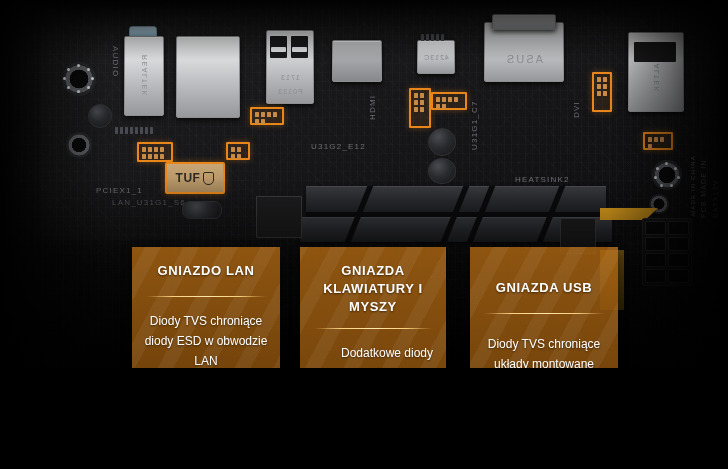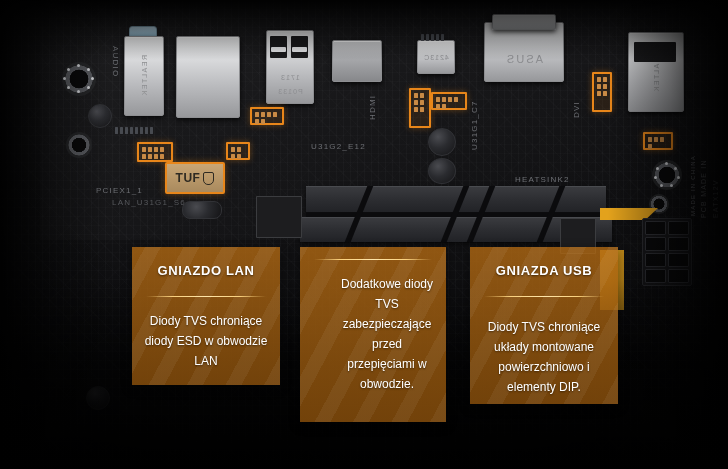--- a/index.html
+++ b/index.html
@@ -1,19 +1,19 @@
 <!DOCTYPE html>
 <html><head>
 <meta charset="utf-8">
 <style>
   html,body{margin:0;padding:0;background:#000;}
   body{width:728px;height:469px;overflow:hidden;
        font-family:"Liberation Sans","DejaVu Sans",sans-serif;}
 
-  #stage{position:relative;width:728px;height:469px;background:#e5e5e5;overflow:hidden;}
+  #stage{position:relative;width:728px;height:368px;background:#e5e5e5;overflow:hidden;}
 
   
   .board{position:absolute;left:0;top:0;width:728px;height:469px;
          background:
            linear-gradient(175deg,#1b1b1d 0%,#151517 30%,#0e0e10 62%,#08080a 100%);
   }
   
   .pcb-tint{position:absolute;left:40px;top:10px;width:660px;height:230px;
             background:linear-gradient(160deg,#1e1e20 0%,#161618 55%,#0d0d0f 100%);
             opacity:.95;}
@@ -344,24 +344,25 @@
 
   <div class="panel" style="left:132px;top:247px;width:148px;height:138px;">
     <div class="sheen"></div>
     <div class="ttl" style="padding-top:15px;">GNIAZDO LAN</div>
     <div class="rule" style="margin-top:16px;"></div>
     <div class="body" style="padding-top:14px;">Diody TVS chroniące diody ESD w obwodzie LAN</div>
   </div>
 
   <div class="panel" style="left:300px;top:247px;width:146px;height:175px;">
     <div class="sheen"></div>
+    <div class="ttl" style="padding-top:15px;">GNIAZDA KLAWIATURY I MYSZY</div>
     <div class="rule" style="margin-top:12px;"></div>
     <div class="body" style="padding-top:14px;padding-left:38px;">Dodatkowe diody TVS zabezpieczające przed przepięciami w obwodzie.</div>
   </div>
 
   <div class="panel" style="left:470px;top:247px;width:148px;height:157px;">
     <div class="sheen"></div>
-    <div class="ttl" style="padding-top:15px;">GNIAZDA USB</div>
+    <div class="ttl" style="padding-top:32px;">GNIAZDA USB</div>
     <div class="rule" style="margin-top:16px;"></div>
     <div class="body" style="padding-top:20px;">Diody TVS chroniące układy montowane powierzchniowo i elementy DIP.</div>
   </div>
 
 </div>
 
 </body></html>

